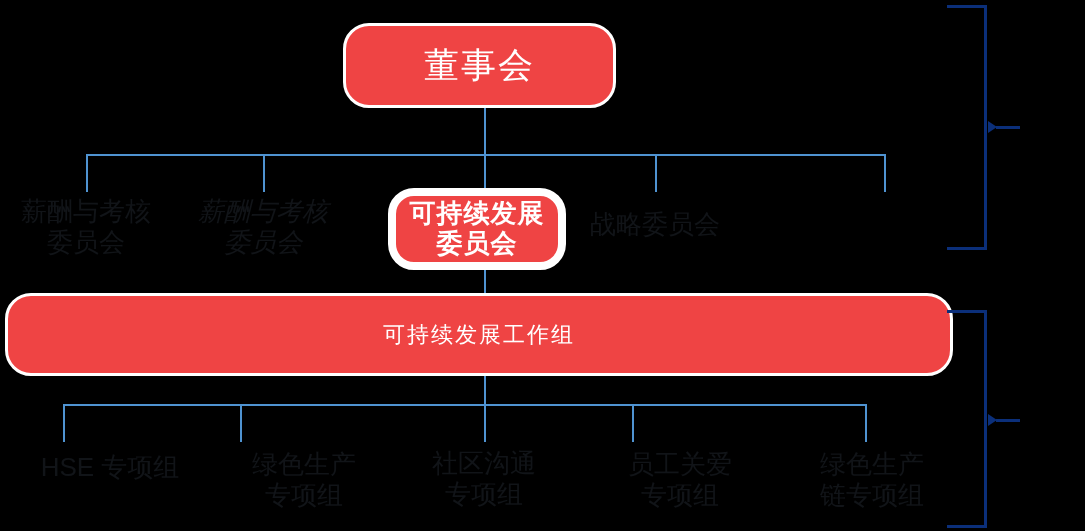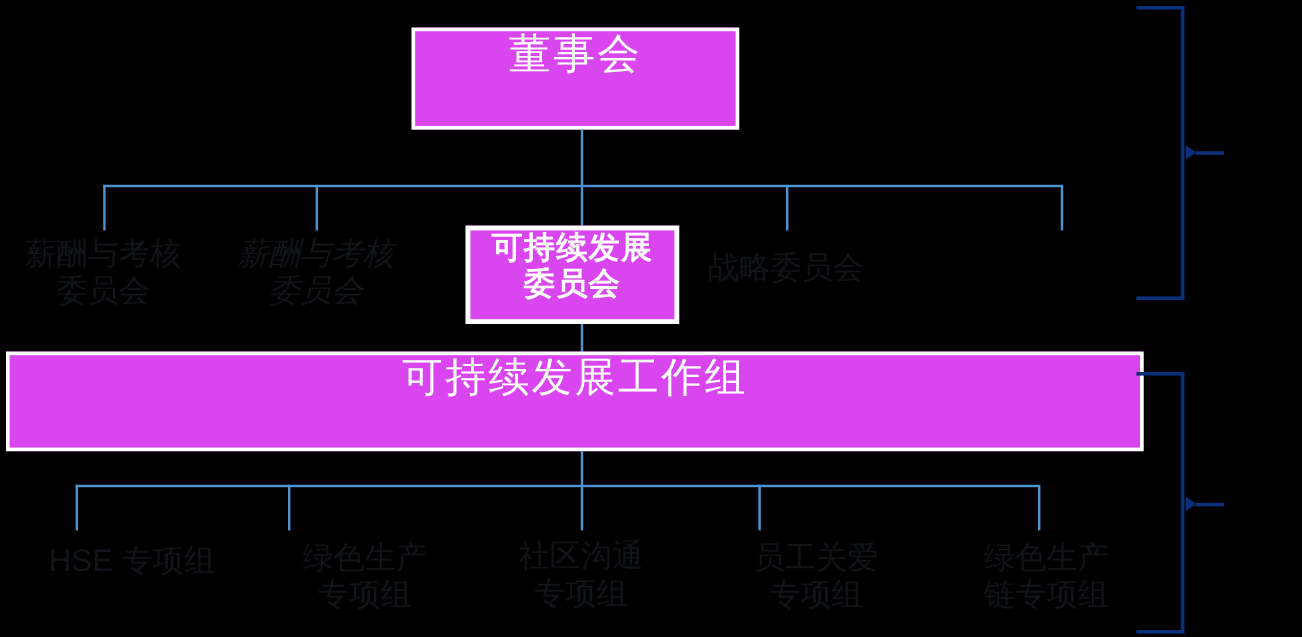--- a/index.html
+++ b/index.html
@@ -13,53 +13,55 @@
     height: 531px;
     background: #000000;
     overflow: hidden;
     font-family: "Liberation Sans", "DejaVu Sans", sans-serif;
   }
 
   
   .box {
     position: absolute;
     box-sizing: border-box;
-    background: #d946ef;
+    background: #ef4444;
     color: #ffffff;
     display: flex;
+    align-items: center;
     justify-content: center;
     text-align: center;
     line-height: 1.15;
+    border-radius: 26px;
   }
   #board-box {
     left: 343px;
     top: 23px;
     width: 273px;
     height: 85px;
     border: 3px solid #ffffff;
     font-size: 35px;
     letter-spacing: 2px;
   }
   #sustain-committee-box {
     left: 388px;
     top: 188px;
     width: 178px;
     height: 82px;
-    border: 4px solid #ffffff;
+    border: 8px solid #ffffff;
     font-size: 26px;
     font-weight: bold;
     letter-spacing: 1px;
   }
   #workgroup-box {
     left: 5px;
     top: 293px;
     width: 948px;
     height: 83px;
     border: 3px solid #ffffff;
-    font-size: 34px;
+    font-size: 22px;
     letter-spacing: 2px;
   }
   .box-label { display: block; }
   .box-label .line { display: block; }
 
   
   .node-text {
     position: absolute;
     color: #111418;
     font-size: 26px;
@@ -134,21 +136,21 @@
     <span class="line">委员会</span>
   </div>
 
   <div class="box" id="sustain-committee-box">
     <span class="box-label">
       <span class="line">可持续发展</span>
       <span class="line">委员会</span>
     </span>
   </div>
 
-  <div class="node-text committee-text" style="left:569px; width:172px; top:209px;font-family:Liberation Serif, serif;">
+  <div class="node-text committee-text" style="left:569px; width:172px; top:209px;">
     <span class="line">战略委员会</span>
   </div>
 
 
   <div class="conn conn-v" style="left:484px; top:270px; height:26px;"></div>
 
   <div class="box" id="workgroup-box">
     <span class="box-label">可持续发展工作组</span>
   </div>
 

